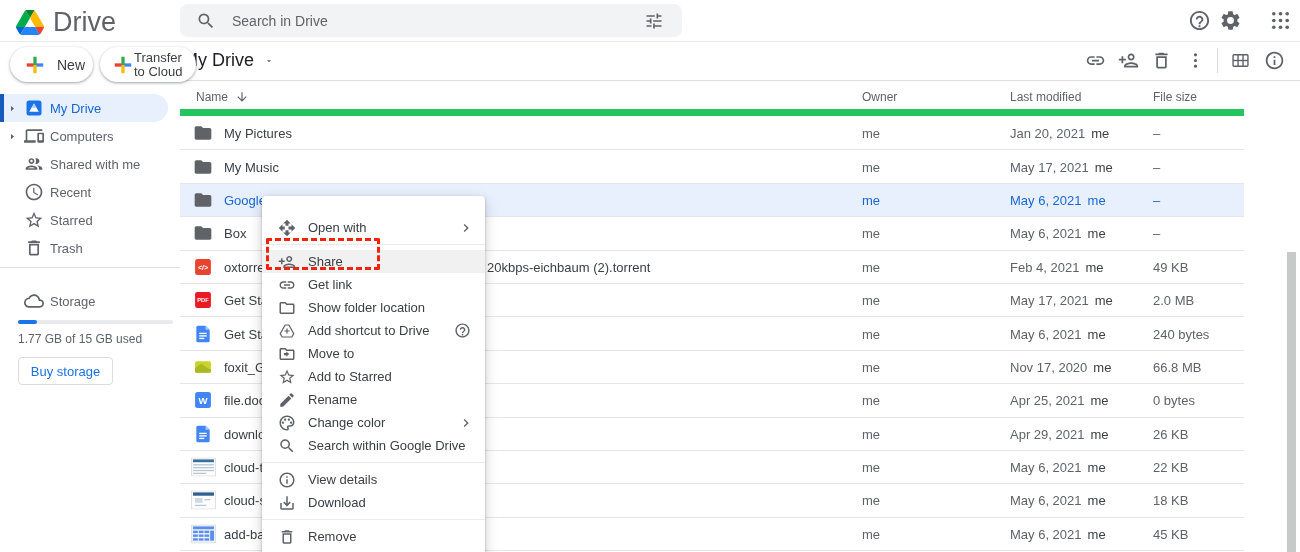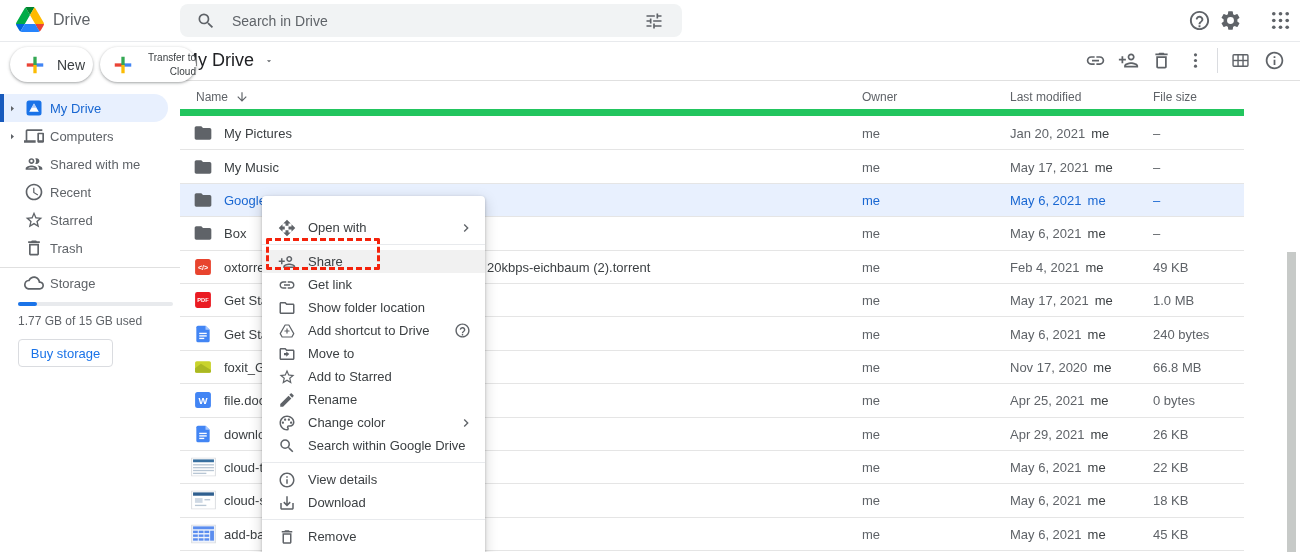--- a/index.html
+++ b/index.html
@@ -5,58 +5,58 @@
   html,body{margin:0;padding:0}
   body{font-family:"Liberation Sans",sans-serif;background:#fff}
   .screen{position:relative;width:1300px;height:552px;background:#fff;overflow:hidden}
   .i{display:inline-flex;align-items:center;justify-content:center}
   .i svg{width:100%;height:100%}
 
   
   .topbar{position:absolute;left:0;top:0;width:1300px;height:41px;background:#fff;border-bottom:1px solid #e8eaed;z-index:5}
   .brand{position:absolute;left:16px;top:7px;display:flex;align-items:center;gap:9px;cursor:pointer}
   .brand .logo{width:28px;height:25px}
-  .appname{font-size:16px;color:#5f6368}
+  .appname{font-size:27px;color:#5f6368}
   .searchbar{position:absolute;left:180px;top:4px;width:502px;height:33px;background:#f1f3f4;border-radius:8px;display:flex;align-items:center;padding:0 10px;box-sizing:border-box}
   .searchbar .sicon{width:20px;height:20px;color:#5f6368;margin-left:6px}
   .search-input{flex:1;border:0;background:transparent;outline:none;font-size:14px;color:#3c4043;margin-left:14px;font-family:"Liberation Sans",sans-serif}
   .search-input::placeholder{color:#5f6368}
   .searchbar .tuneicon{width:20px;height:20px;color:#5f6368;margin-right:8px}
   .tb-icon{position:absolute;top:9px;width:23px;height:23px;color:#5f6368;cursor:pointer}
 
   
   .btn-new{position:absolute;left:10px;top:47px;width:83px;height:35px;border-radius:18px;background:#fff;
     box-shadow:0 1px 2px 0 rgba(60,64,67,.3),0 1px 3px 1px rgba(60,64,67,.15);
     display:flex;align-items:center;padding-left:14px;box-sizing:border-box;gap:11px;cursor:pointer;z-index:4}
   .btn-new .plus{width:22px;height:22px}
   .btn-new .lbl{font-size:14px;color:#3c4043}
   .btn-transfer{position:absolute;left:100px;top:47px;width:96px;height:35px;border-radius:18px;background:#fff;
     box-shadow:0 1px 2px 0 rgba(60,64,67,.3),0 1px 3px 1px rgba(60,64,67,.15);
     display:flex;align-items:center;padding-left:12px;box-sizing:border-box;cursor:pointer;z-index:3}
   .btn-transfer .plus{width:22px;height:22px;flex:none}
-  .btn-transfer .lbl{width:62px;text-align:right;font-size:10px;line-height:14px;color:#3c4043}
+  .btn-transfer .lbl{width:62px;text-align:left;font-size:13px;line-height:14px;color:#3c4043}
 
   
   .chdr-border{position:absolute;left:180px;top:80px;width:1120px;height:1px;background:#e0e0e0}
   .pagetitle{position:absolute;left:183px;top:50px;display:flex;align-items:center;gap:10px;font-size:18px;color:#202124;cursor:pointer}
   .pagetitle .caret{width:10px;height:10px;color:#5f6368}
   .ct-icon{position:absolute;top:50px;width:21px;height:21px;color:#5f6368;cursor:pointer}
   .ct-div{position:absolute;left:1217px;top:48px;width:1px;height:25px;background:#dadce0}
 
   
   .sidebar{position:absolute;left:0;top:81px;width:180px;bottom:0;padding-top:13px;box-sizing:border-box;background:#fff}
   .nav-item{position:relative;height:28px;width:168px;border-radius:0 16px 16px 0;cursor:pointer}
   .nav-item .expander{position:absolute;left:8px;top:10px;width:9px;height:9px;color:#5f6368}
   .nav-item .nicon{position:absolute;left:24px;top:4px;width:20px;height:20px;color:#5f6368}
   .nav-item .lbl{position:absolute;left:50px;top:7px;font-size:13px;font-weight:500;color:#5f6368}
   .nav-item.active{background:#e8f0fe}
   .nav-item.active::before{content:"";position:absolute;left:0;top:0;bottom:0;width:4px;background:#185abc}
   .nav-item.active .lbl{color:#1967d2}
   .side-div{margin-top:5px;height:1px;background:#e0e0e0}
-  .storage-item{margin-top:1px}
+  .storage-item{margin-top:19px}
   .progress{margin:5px 0 0 18px;width:155px;height:4px;border-radius:2px;background:#e8eaed}
   .progress .fill{height:100%;border-radius:2px;background:#1a73e8}
   .usage{margin:8px 0 4px 18px;font-size:12px;color:#5f6368}
   .buybtn{margin:11px 0 0 18px;width:95px;height:28px;border:1px solid #dadce0;border-radius:4px;background:#fff;
     color:#1a73e8;font-size:13px;font-weight:500;display:flex;align-items:center;justify-content:center;box-sizing:border-box;cursor:pointer}
 
   
   .listheader{position:absolute;left:180px;top:86px;width:1064px;height:23px;border-bottom:7px solid #22c55e}
   .col{position:absolute;top:4px;font-size:12px;color:#5f6368;cursor:pointer}
   .col-name{left:16px;display:flex;align-items:center;gap:7px}
@@ -374,21 +374,21 @@
     <span class="i ficon">
           <svg viewBox="0 0 24 24">
             <rect x="2.5" y="2.5" width="19" height="19" rx="2.5" fill="#ea1b22"></rect>
             <text x="12" y="14.8" font-size="6.8" font-weight="bold" fill="#fff" text-anchor="middle" font-family="Liberation Sans,sans-serif">PDF</text>
           </svg>
         </span>
     <span class="fname">Get Starte</span>
 
     <span class="fowner">me</span>
     <span class="fmod">May 17, 2021<span class="fby">me</span></span>
-    <span class="fsize">1.0 MB</span>
+    <span class="fsize">2.0 MB</span>
   </div>
   <div class="row">
     <span class="i ficon">
           <svg viewBox="0 0 24 24">
             <path d="M6 2h9l5 5v13a2 2 0 0 1-2 2H6a2 2 0 0 1-2-2V4a2 2 0 0 1 2-2z" fill="#4285f4"></path>
             <path d="M15 2v5h5z" fill="#a6c8ff"></path>
             <rect x="7.5" y="10.5" width="9" height="1.6" fill="#fff"></rect>
             <rect x="7.5" y="13.5" width="9" height="1.6" fill="#fff"></rect>
             <rect x="7.5" y="16.5" width="6" height="1.6" fill="#fff"></rect>
           </svg>

